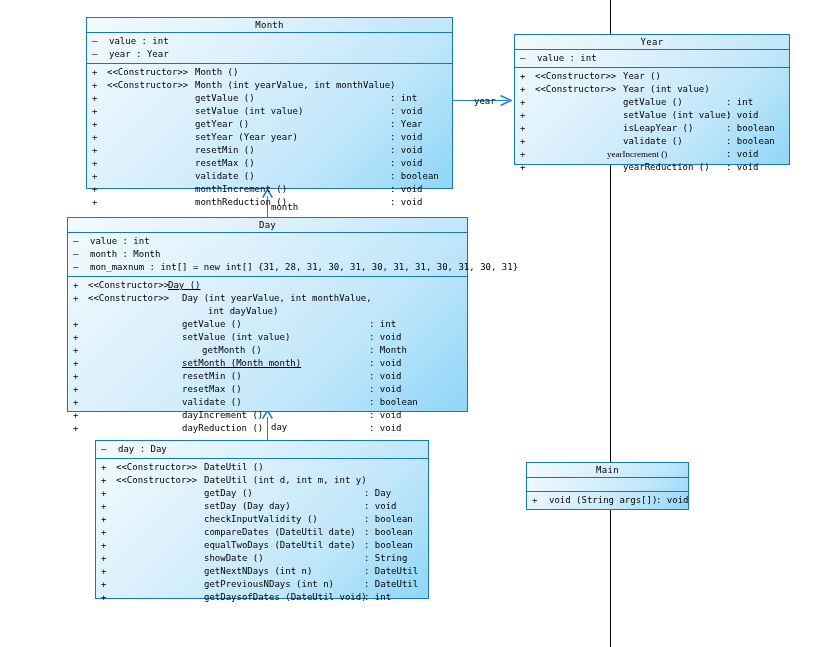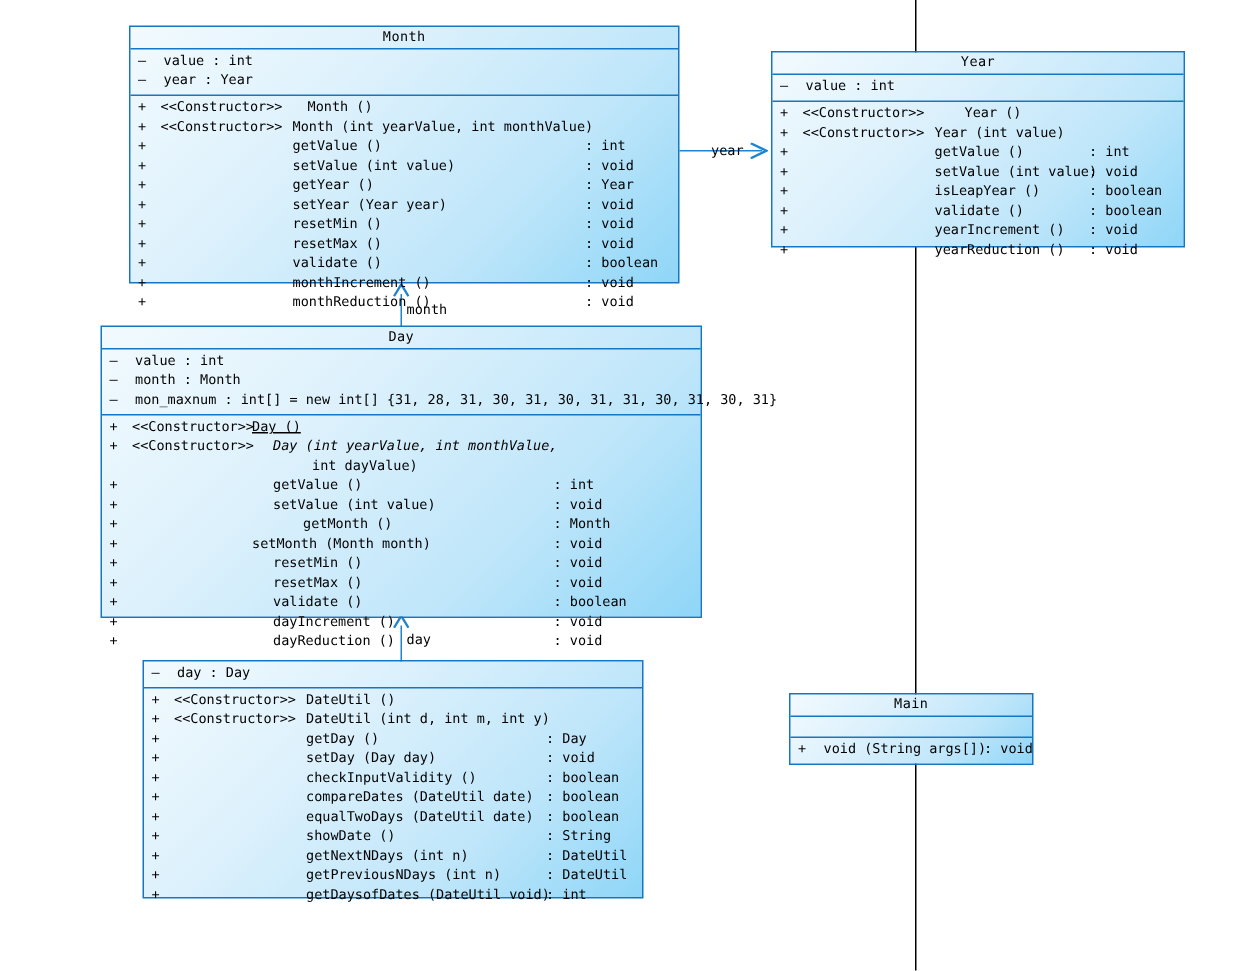--- a/index.html
+++ b/index.html
@@ -153,21 +153,21 @@
       <div class="uml-row">
         <span class="vis">–</span>
         <span class="sig" style="left:22px;">year    : Year</span>
       </div>
     </div>
 
     <div class="uml-compartment last">
       <div class="uml-row">
         <span class="vis">+</span>
         <span class="stereo" style="left:20px;">&lt;&lt;Constructor&gt;&gt;</span>
-        <span class="sig" style="left:118px;">Month ()</span>
+        <span class="sig" style="left:108px;">Month ()</span>
         <span class="ret" style="left:303px;"></span>
       </div>
       <div class="uml-row">
         <span class="vis">+</span>
         <span class="stereo" style="left:20px;">&lt;&lt;Constructor&gt;&gt;</span>
         <span class="sig" style="left:108px;">Month (int yearValue, int monthValue)</span>
         <span class="ret" style="left:303px;"></span>
       </div>
       <div class="uml-row">
         <span class="vis">+</span>
@@ -224,21 +224,21 @@
       <div class="uml-row">
         <span class="vis">–</span>
         <span class="sig" style="left:22px;">value  : int</span>
       </div>
     </div>
 
     <div class="uml-compartment last">
       <div class="uml-row">
         <span class="vis">+</span>
         <span class="stereo" style="left:20px;">&lt;&lt;Constructor&gt;&gt;</span>
-        <span class="sig" style="left:108px;margin-left:20px;">Year ()</span>
+        <span class="sig" style="left:108px;">Year ()</span>
         <span class="ret" style="left:211px;"></span>
       </div>
       <div class="uml-row">
         <span class="vis">+</span>
         <span class="stereo" style="left:20px;">&lt;&lt;Constructor&gt;&gt;</span>
         <span class="sig" style="left:108px;">Year (int value)</span>
         <span class="ret" style="left:211px;"></span>
       </div>
       <div class="uml-row">
         <span class="vis">+</span>
@@ -255,21 +255,21 @@
         <span class="sig" style="left:108px;">isLeapYear ()</span>
         <span class="ret" style="left:211px;">: boolean</span>
       </div>
       <div class="uml-row">
         <span class="vis">+</span>
         <span class="sig" style="left:108px;">validate ()</span>
         <span class="ret" style="left:211px;">: boolean</span>
       </div>
       <div class="uml-row">
         <span class="vis">+</span>
-        <span class="sig" style="left:108px;">yearIncrement ()</span>
+        <span class="sig" style="left:92px;font-family:Liberation Serif, serif;">yearIncrement ()</span>
         <span class="ret" style="left:211px;">: void</span>
       </div>
       <div class="uml-row">
         <span class="vis">+</span>
         <span class="sig" style="left:108px;">yearReduction ()</span>
         <span class="ret" style="left:211px;">: void</span>
       </div>
     </div>
   </div>
 
@@ -294,42 +294,42 @@
     <div class="uml-compartment last">
       <div class="uml-row">
         <span class="vis">+</span>
         <span class="stereo" style="left:20px;">&lt;&lt;Constructor&gt;&gt;</span>
         <span class="sig" style="left:100px;text-decoration:underline;">Day ()</span>
         <span class="ret" style="left:301px;"></span>
       </div>
       <div class="uml-row tall">
         <span class="vis">+</span>
         <span class="stereo" style="left:20px;">&lt;&lt;Constructor&gt;&gt;</span>
-        <span class="sig" style="left:114px;font-style:italic;">Day (int yearValue, int monthValue,</span>
+        <span class="sig" style="left:114px;">Day (int yearValue, int monthValue,</span>
         <span class="sig2" style="left:140px;">int dayValue)</span>
         <span class="ret" style="left:301px;"></span>
       </div>
       <div class="uml-row">
         <span class="vis">+</span>
         <span class="sig" style="left:114px;">getValue ()</span>
         <span class="ret" style="left:301px;">: int</span>
       </div>
       <div class="uml-row">
         <span class="vis">+</span>
         <span class="sig" style="left:114px;">setValue (int value)</span>
         <span class="ret" style="left:301px;">: void</span>
       </div>
       <div class="uml-row">
         <span class="vis">+</span>
         <span class="sig" style="left:114px;margin-left:20px;">getMonth ()</span>
         <span class="ret" style="left:301px;">: Month</span>
       </div>
       <div class="uml-row">
         <span class="vis">+</span>
-        <span class="sig" style="left:100px;">setMonth (Month month)</span>
+        <span class="sig" style="left:114px;text-decoration:underline;">setMonth (Month month)</span>
         <span class="ret" style="left:301px;">: void</span>
       </div>
       <div class="uml-row">
         <span class="vis">+</span>
         <span class="sig" style="left:114px;">resetMin ()</span>
         <span class="ret" style="left:301px;">: void</span>
       </div>
       <div class="uml-row">
         <span class="vis">+</span>
         <span class="sig" style="left:114px;">resetMax ()</span>

